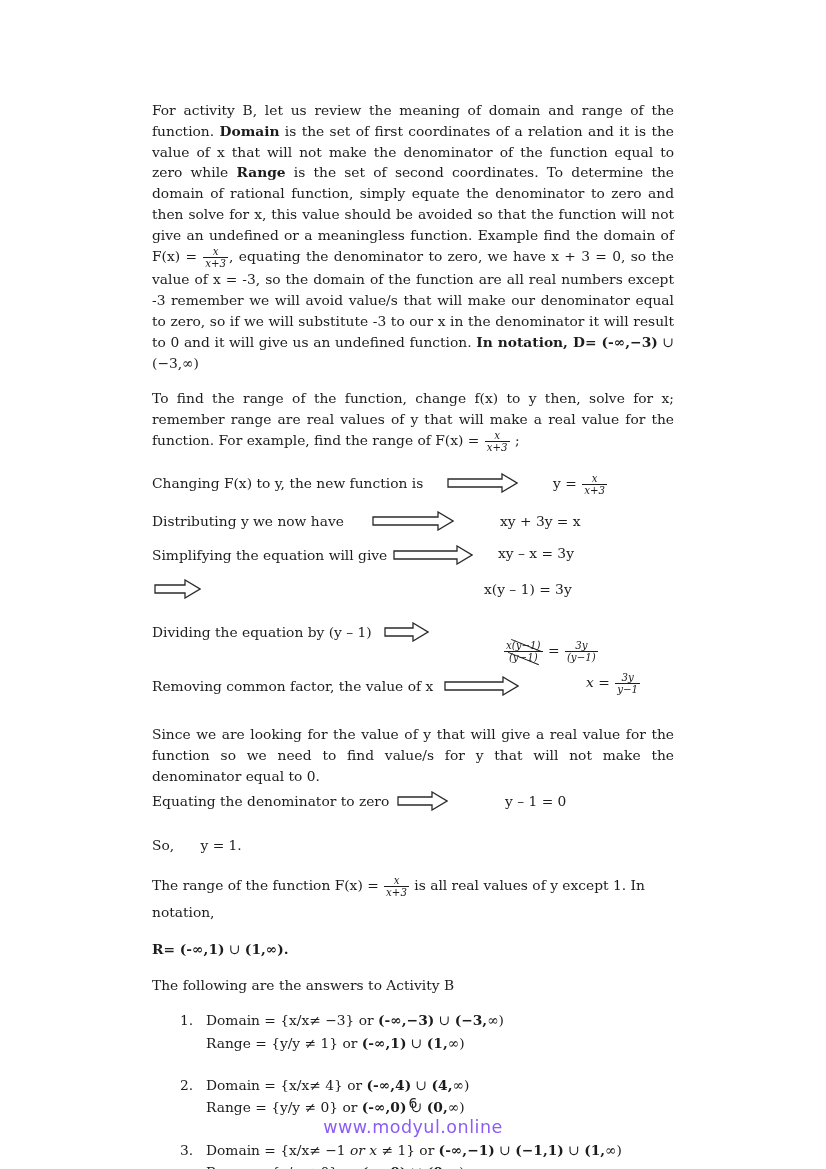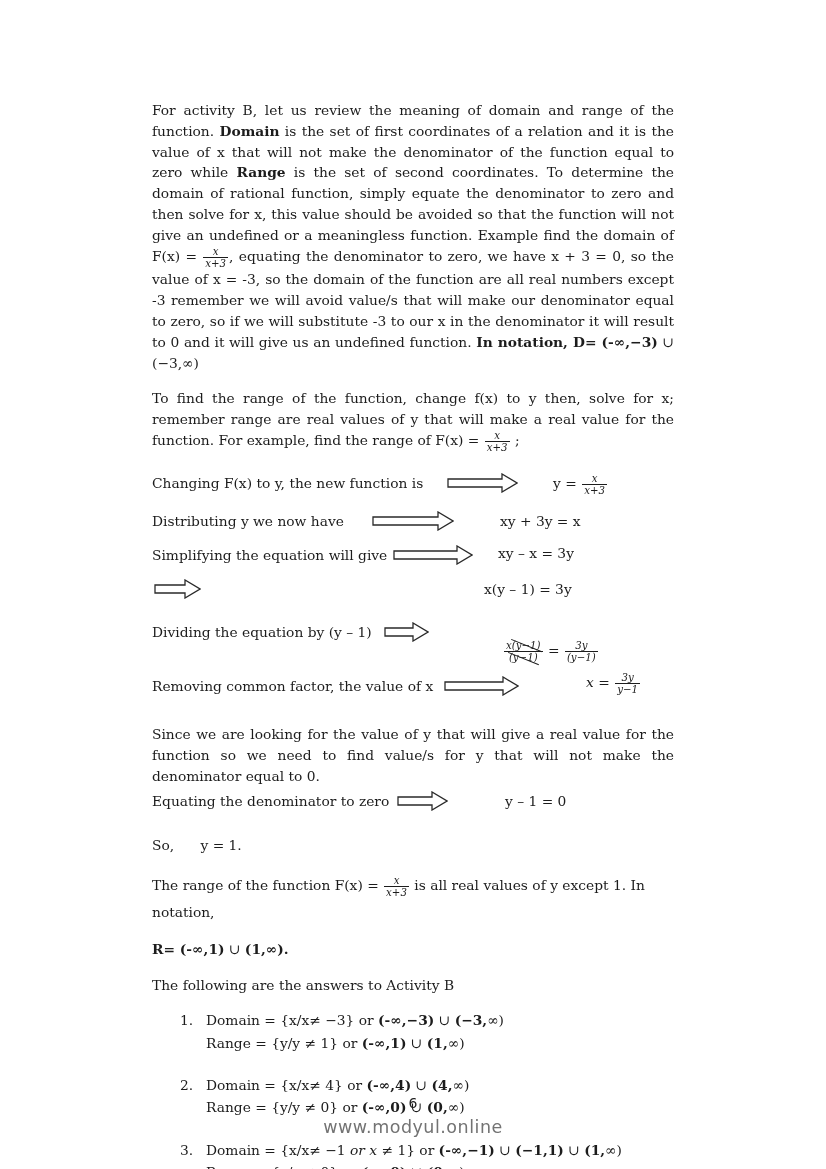--- a/index.html
+++ b/index.html
@@ -44,21 +44,21 @@
   .answer-num { width:26px; flex:none; line-height:22.4px; }
   .answer-lines { flex:1; }
   .answer-lines div { line-height:22.4px; }
 
   .page-number {
     position:absolute; top:1095px; left:0; right:0; text-align:center;
     font-family:"DejaVu Sans", sans-serif; font-size:14px; color:#222;
   }
   .watermark {
     position:absolute; top:1117px; left:0; right:0; text-align:center;
-    font-family:"DejaVu Sans", sans-serif; font-size:17.5px; color:#737373;
+    font-family:"DejaVu Sans", sans-serif; font-size:17.5px; color:#8b5cf6;
     letter-spacing:0.5px;
   }
 </style>
 </head>
 <body>
 
 <div class="page">
   <div class="content">
 
     <p class="para"><span>For activity B, let us review the meaning of domain and range of the function. </span><span class="b">Domain</span><span> is the set of first coordinates of a relation and it is the value of x that will not make the denominator of the function equal to zero while </span><span class="b">Range</span><span> is the set of second coordinates. To determine the domain of rational function, simply equate the denominator to zero and then solve for x, this value should be avoided so that the function will not give an undefined or a meaningless function. Example find the domain of F(x) = </span><span class="frac"><span class="n"><span>x</span></span><span class="d"><span>x+3</span></span></span><span>, equating the denominator to zero, we have x + 3 = 0, so the value of x = -3, so the domain of the function are all real numbers except -3 remember we will avoid value/s that will make our denominator equal to zero, so if we will substitute -3 to our x in the denominator it will result to 0 and it will give us an undefined function. </span><span class="b">In notation, D= (-∞,−3)</span><span> ∪ (−3,∞)</span></p>

